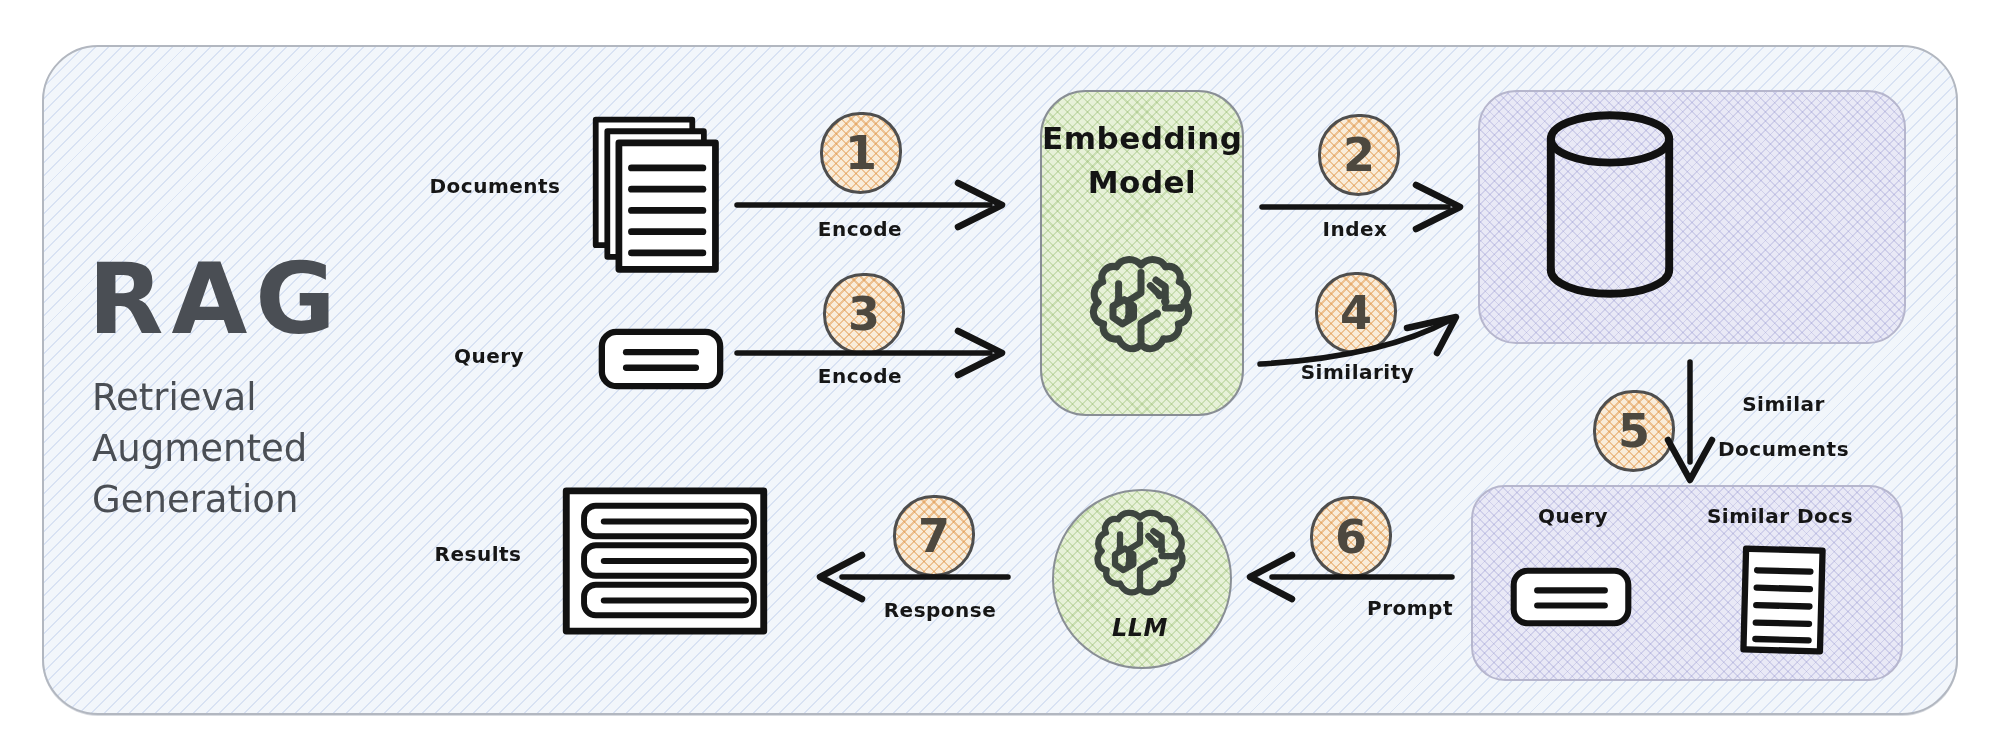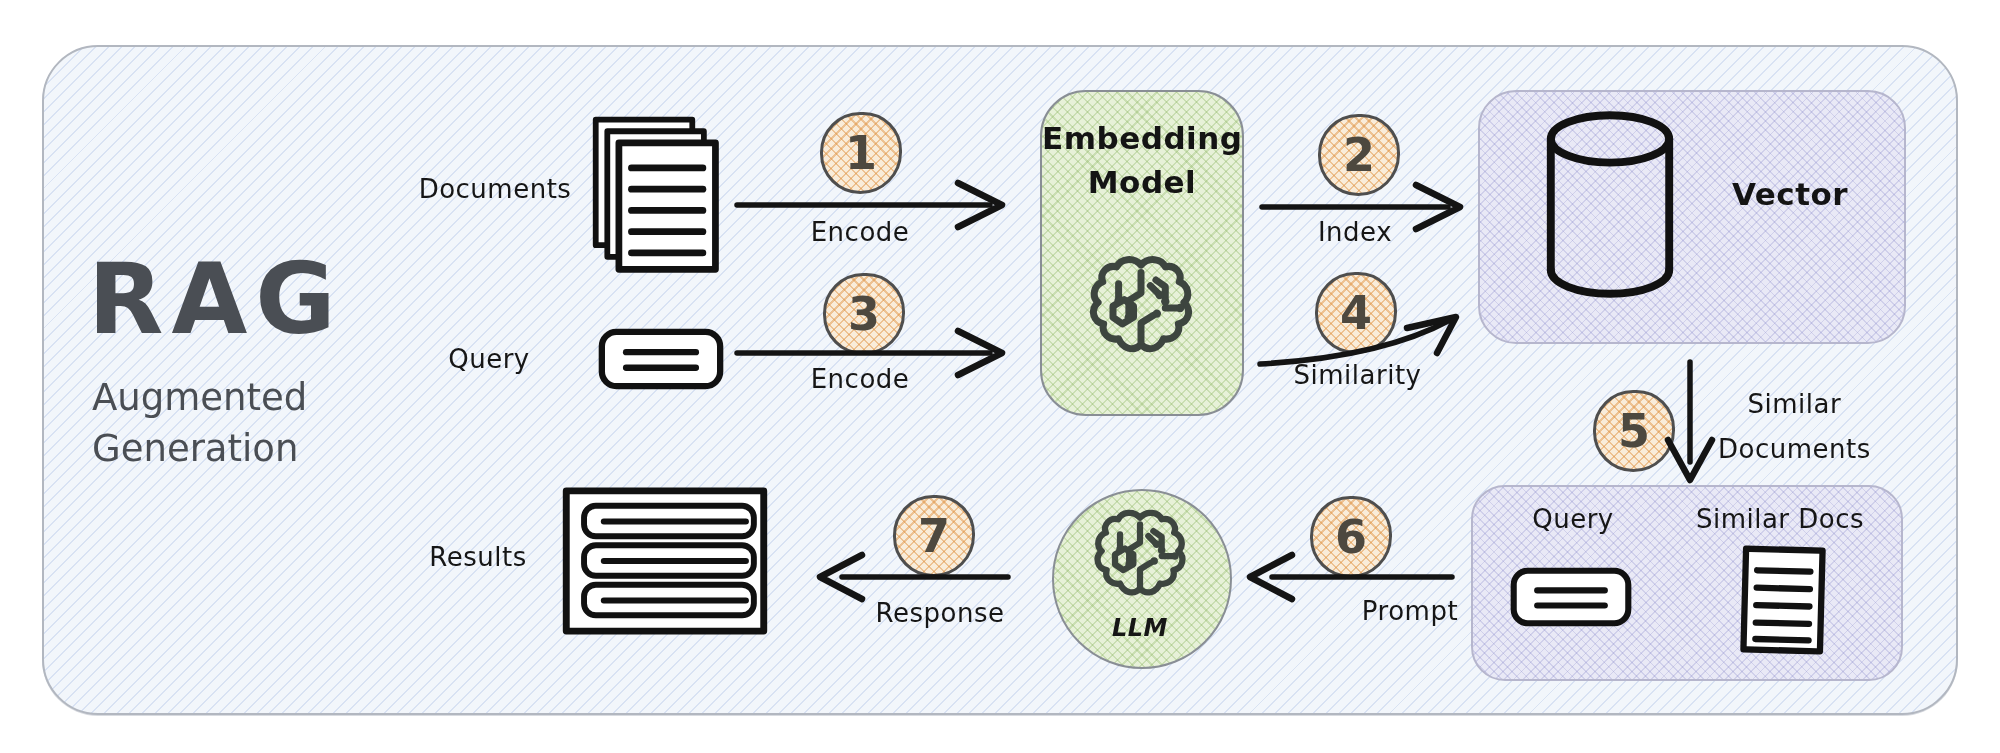--- a/index.html
+++ b/index.html
@@ -10,21 +10,21 @@
   }
   .board{
     position:absolute;left:42px;top:45px;width:1912px;height:666px;
     border:2px solid #b2b7c0;border-radius:56px;
     background:
       repeating-linear-gradient(135deg, rgba(125,155,215,0.22) 0 1.4px, transparent 1.4px 9px),
       #f2f6fb;
     box-shadow:0 1px 0 #d8dbe0;
   }
   .lbl{
-    position:absolute;text-align:center;font-size:26px;font-weight:400;
+    position:absolute;text-align:center;font-size:20px;font-weight:700;
     color:#161616;letter-spacing:0.5px;white-space:nowrap;line-height:1.2;
   }
   .rag-title{
     position:absolute;left:88px;top:250px;font-size:98px;font-weight:700;
     color:#4a4e54;letter-spacing:8px;line-height:1;
   }
   .rag-sub{
     position:absolute;left:92px;top:372px;font-size:37px;font-weight:500;
     color:#4a4e54;line-height:51px;
   }
@@ -139,20 +139,21 @@
         <line x1="44" y1="119" x2="188" y2="119"></line>
       </g>
     </symbol>
   </defs>
 </svg>
 
 <div class="board"></div>
 
 <div class="rag-title">RAG</div>
 <div class="rag-sub">
+  <div>Retrieval</div>
   <div>Augmented</div>
   <div>Generation</div>
 </div>
 
 <div class="lbl" style="left:405px;top:174px;width:180px;">Documents</div>
 <svg class="icon" style="left:588px;top:112px;" width="140" height="165" viewBox="0 0 145 165">
     <use href="#sym-docstack"></use>
   </svg>
 
 <div class="step-badge" style="left:820px;top:112px;">
@@ -173,21 +174,20 @@
 <div class="step-badge" style="left:1318px;top:114px;">
     <span>2</span>
   </div>
 <div class="lbl" style="left:1280px;top:217px;width:150px;">Index</div>
 
 <div class="box-lav" style="left:1478px;top:90px;width:424px;height:250px;"></div>
 <svg class="icon" style="left:1536px;top:106px;" width="148" height="198" viewBox="0 0 150 200">
     <use href="#sym-cylinder"></use>
   </svg>
 <div class="box-title" style="position:absolute;left:1690px;top:172px;width:200px;">
-  <div>Vector</div>
 </div>
 
 <div class="lbl" style="left:429px;top:344px;width:120px;">Query</div>
 <svg class="icon" style="left:597px;top:327px;" width="128" height="64" viewBox="0 0 132 66">
     <use href="#sym-pill"></use>
   </svg>
 
 <div class="step-badge" style="left:823px;top:273px;">
     <span>3</span>
   </div>

